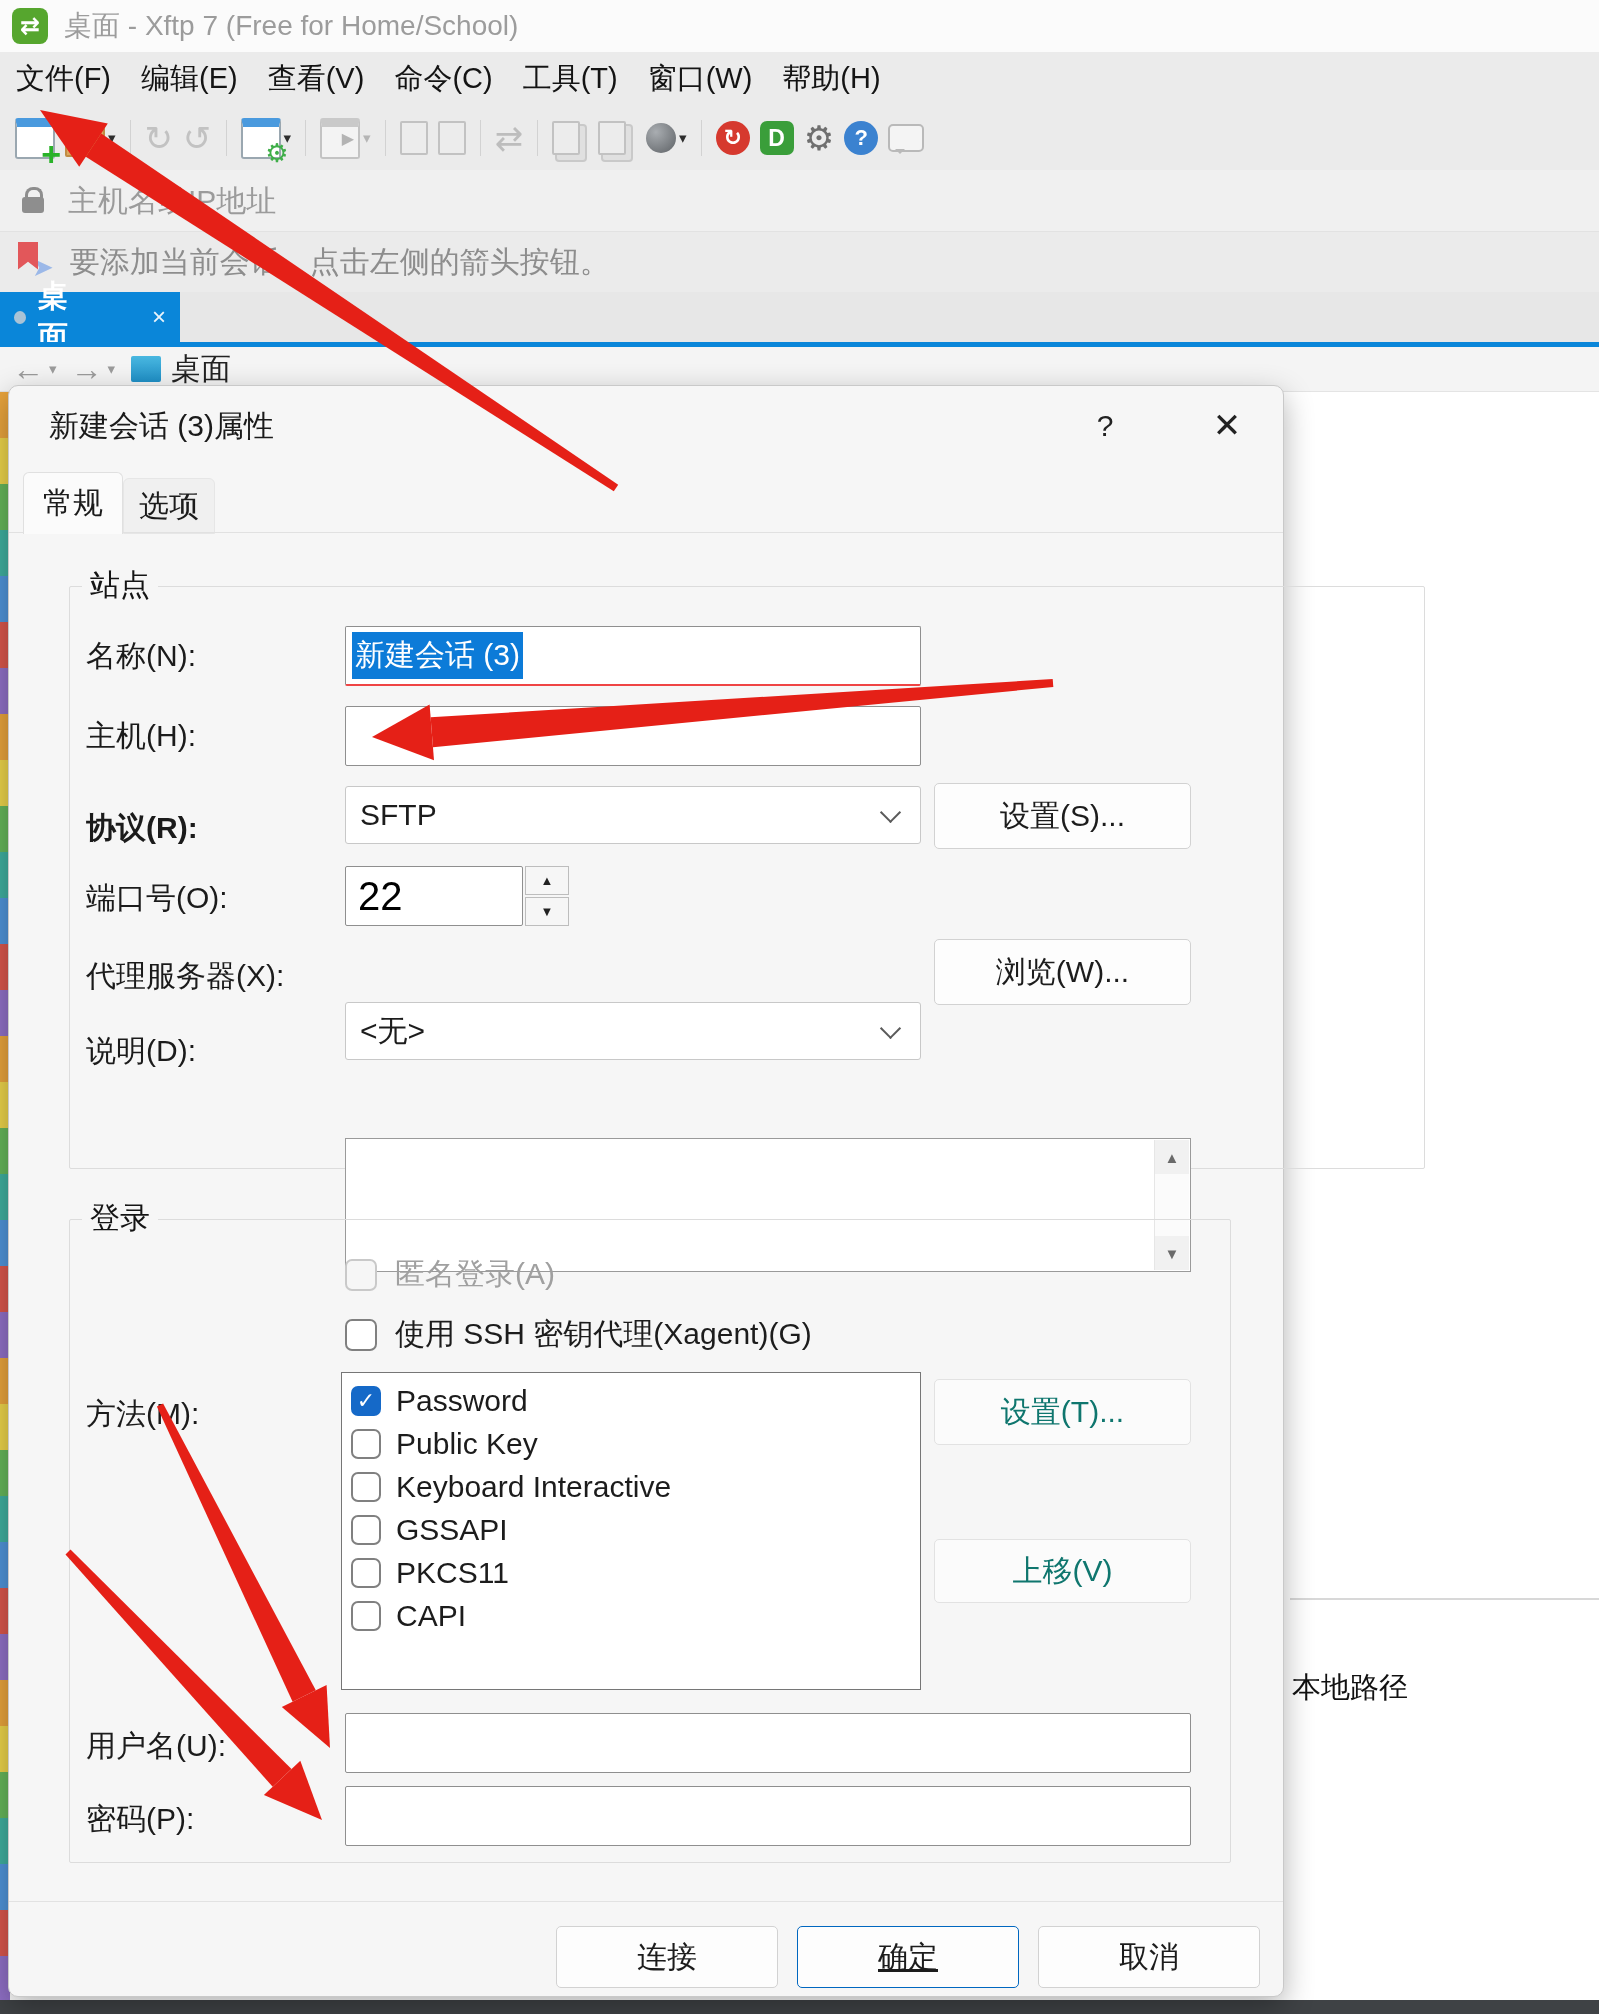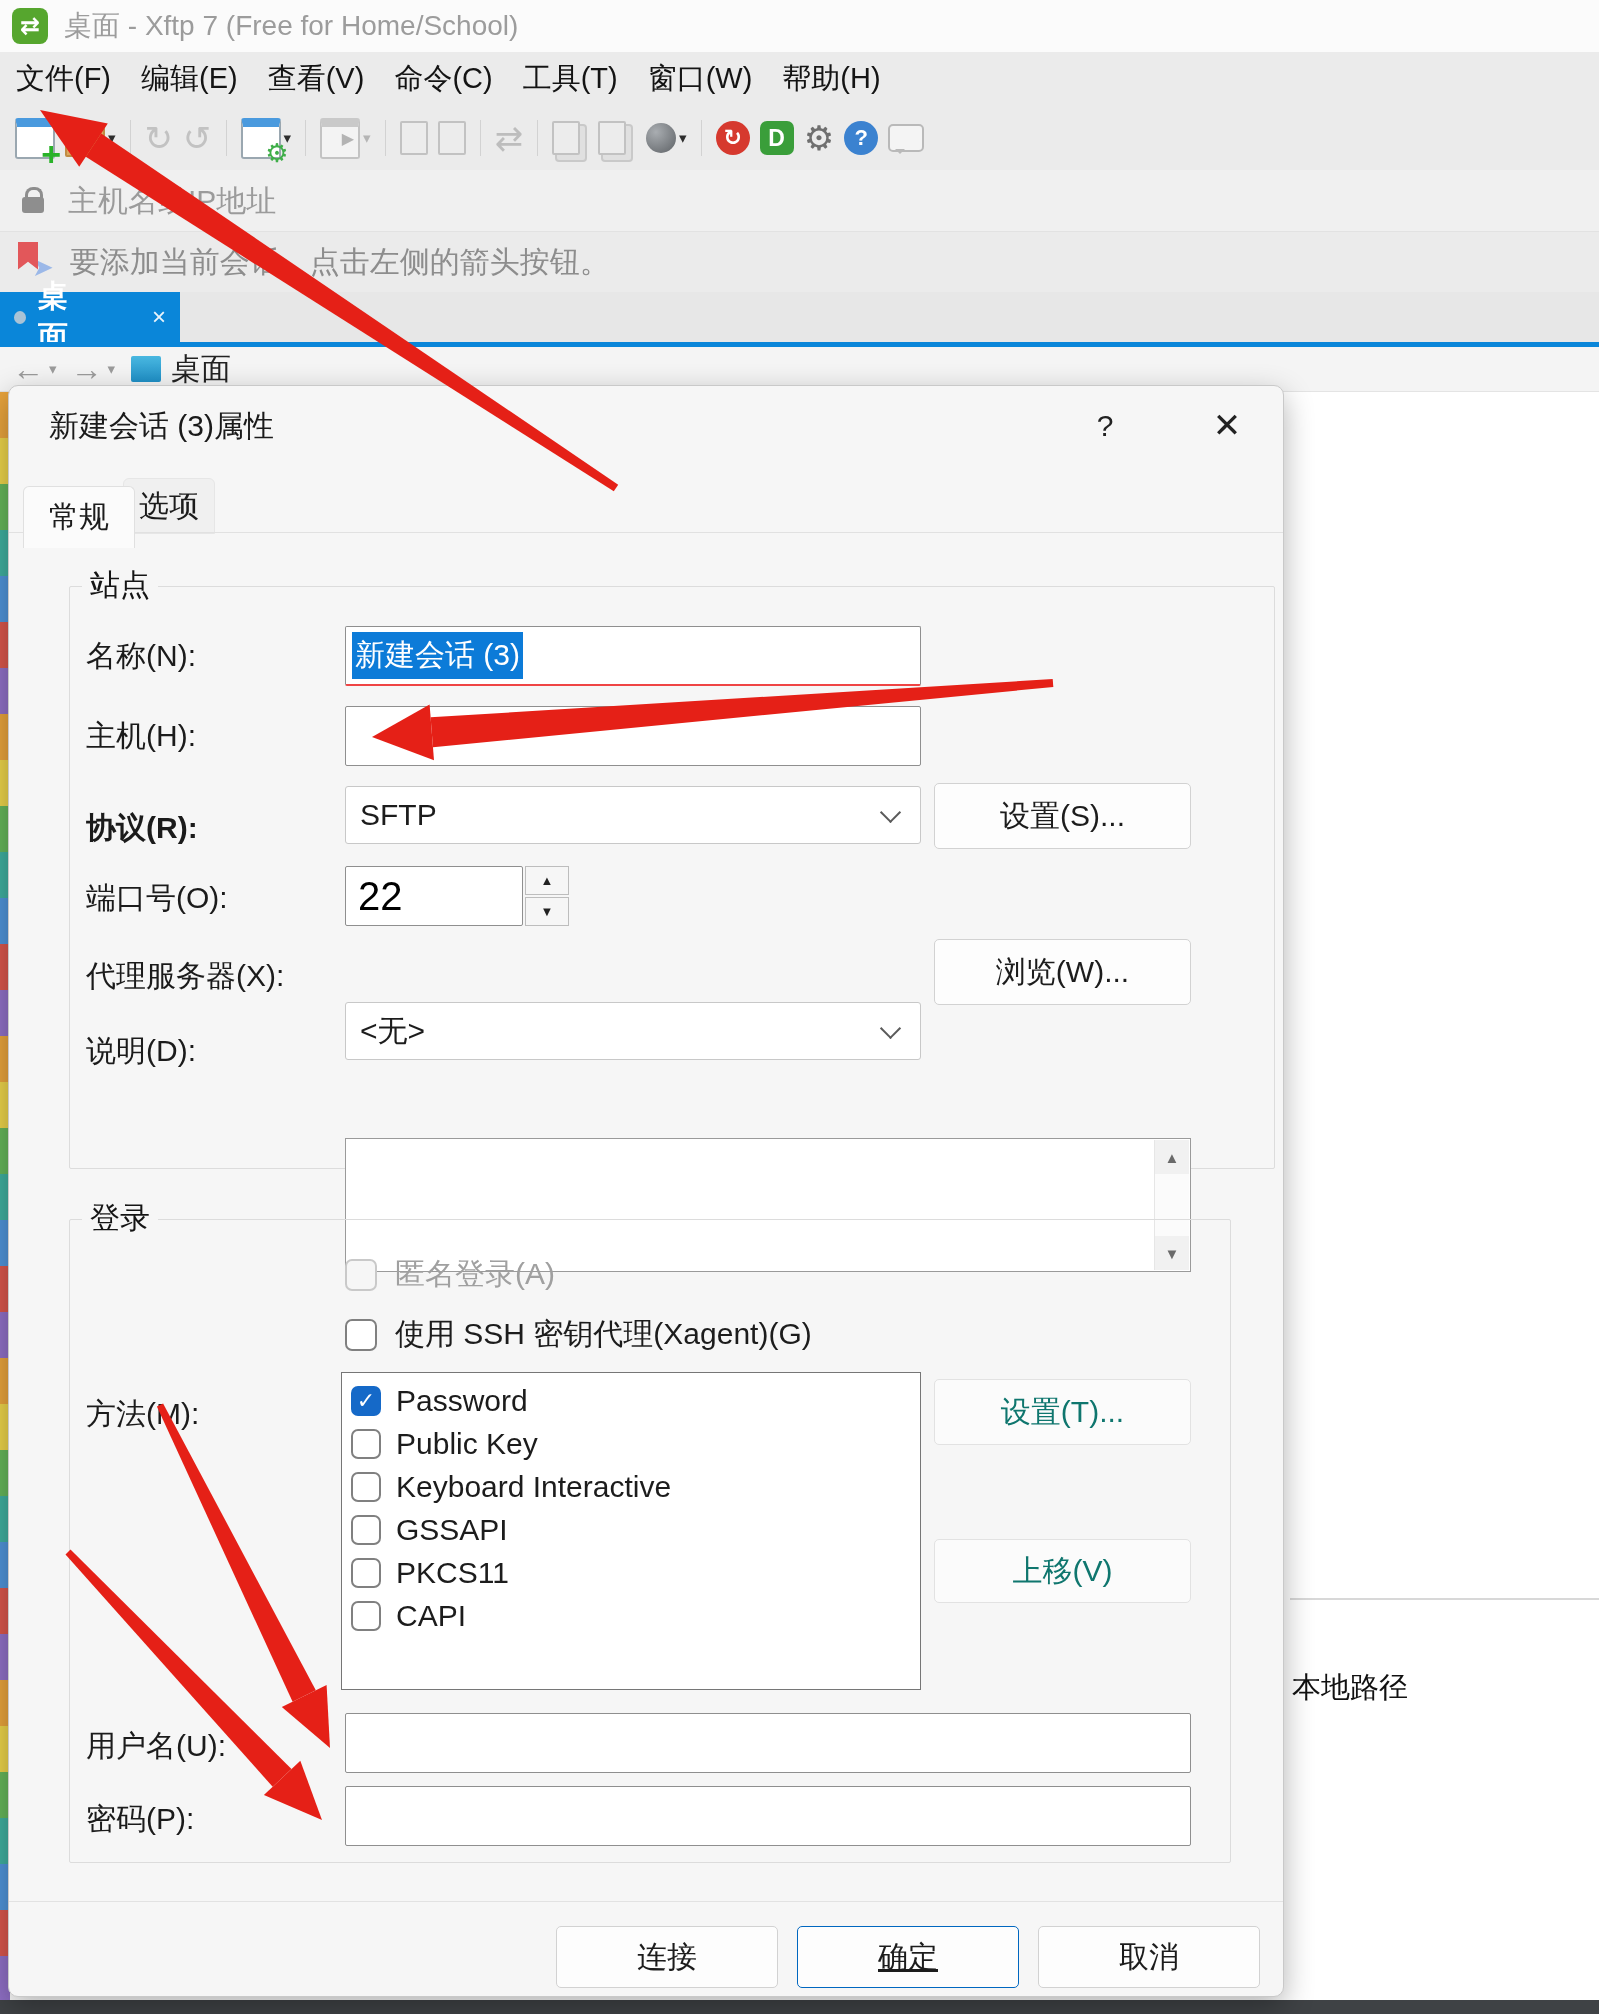--- a/index.html
+++ b/index.html
@@ -236,25 +236,25 @@
   <div class="abs hline" style="left:1290px;top:1598px;width:309px;height:2px;"></div>
   <div class="abs side-label txt" style="left:1292px;top:1668px;">本地路径</div>
   <div class="abs bottom-strip" style="left:0;top:2000px;width:1599px;height:14px;"></div>
 
   <div class="abs dialog" style="left:8px;top:385px;width:1276px;height:1612px;">
 
     <div class="abs dlg-title txt" style="left:40px;top:20px;">新建会话 (3)属性</div>
     <div class="abs dlg-sysbtn" style="left:1064px;top:12px;width:64px;height:56px;">?</div>
     <div class="abs dlg-sysbtn" style="left:1182px;top:10px;width:72px;height:58px;font-size:34px;">✕</div>
 
-    <div class="abs dtab active" style="left:14px;top:100px;width:112px;height:62px;">常规</div>
+    <div class="abs dtab active" style="left:14px;top:86px;width:100px;height:62px;">常规</div>
     <div class="abs dtab inactive" style="left:114px;top:92px;width:92px;height:56px;">选项</div>
     <div class="abs tabline" style="left:0;top:146px;width:1274px;height:1px;"></div>
 
-    <div class="abs group" style="left:60px;top:200px;width:1206px;height:583px;">
+    <div class="abs group" style="left:60px;top:200px;width:1356px;height:583px;">
       <div class="group-label">站点</div>
     </div>
 
     <div class="abs flabel txt" style="left:77px;top:250px;">名称(N):</div>
     <div class="abs tf focused" style="left:336px;top:240px;width:576px;height:60px;display:flex;align-items:center;">
       <span class="sel-text">新建会话 (3)</span>
     </div>
 
     <div class="abs flabel txt" style="left:77px;top:330px;">主机(H):</div>
     <div class="abs tf" style="left:336px;top:320px;width:576px;height:60px;">

